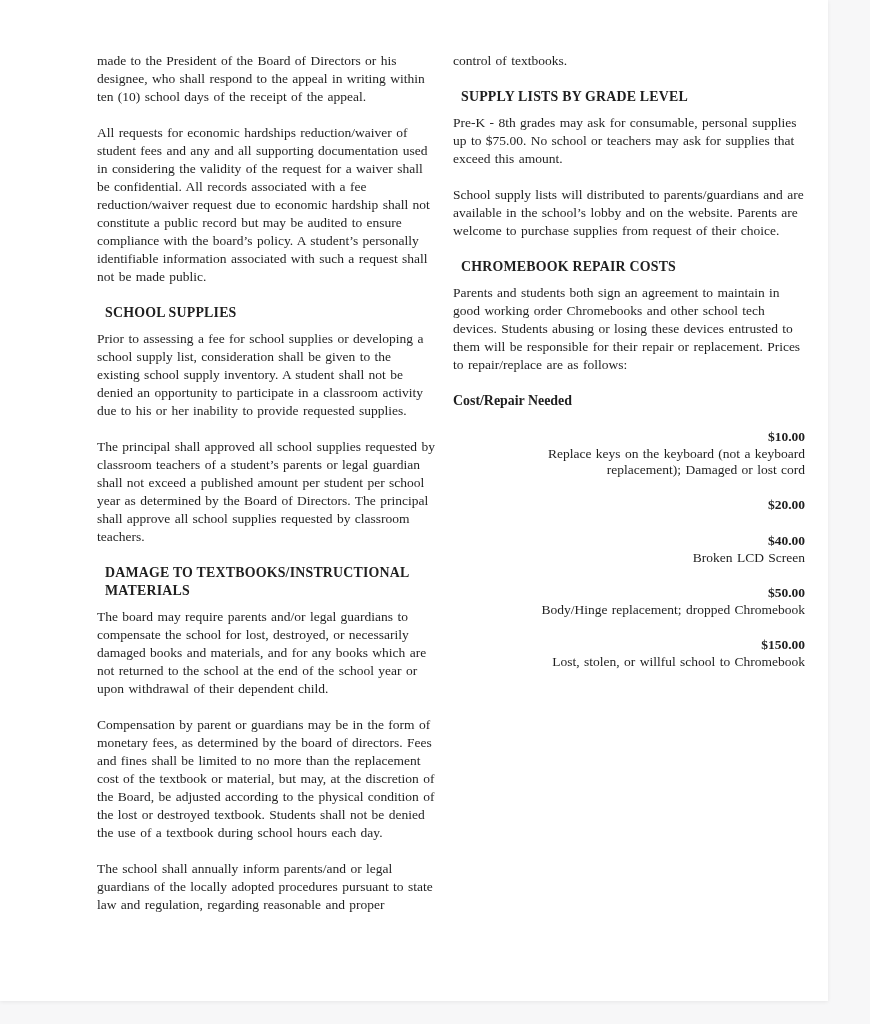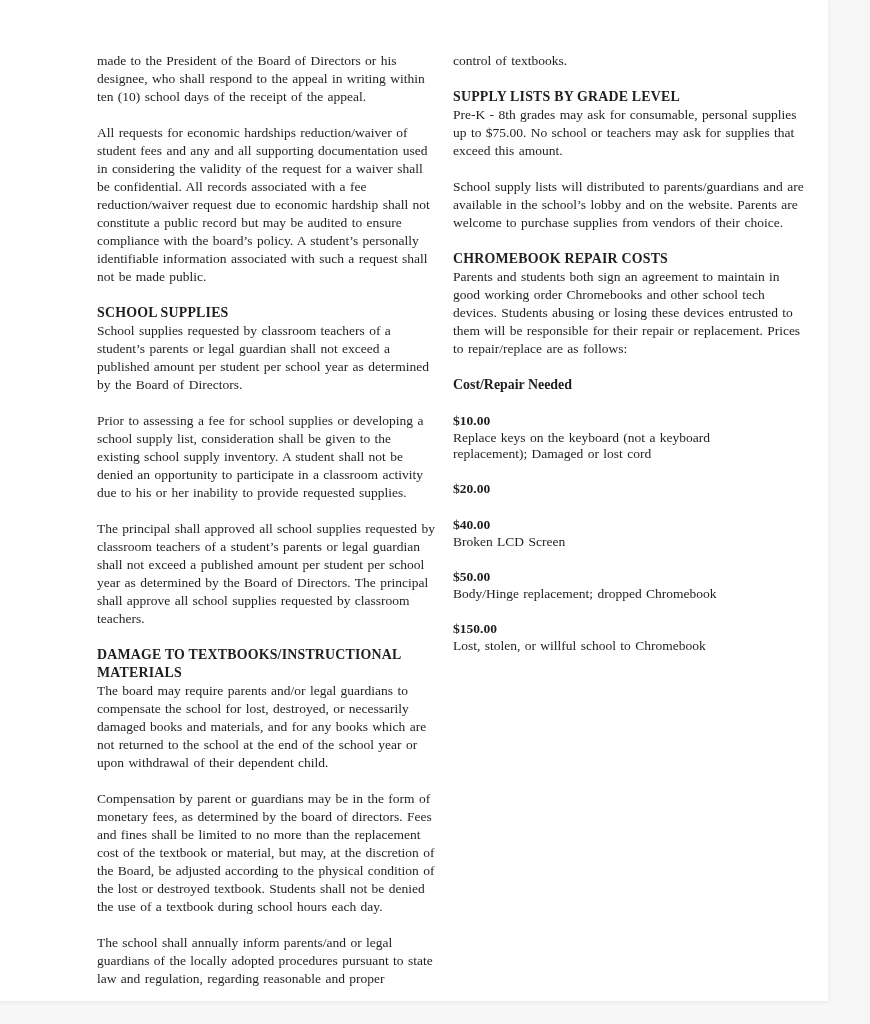--- a/index.html
+++ b/index.html
@@ -30,36 +30,36 @@
   }
   .col-left  { width: 340px; }
   .col-right { width: 352px; }
   .para {
     margin: 0 0 18px 0;
     font-size: 13.5px;
     line-height: 18px;
     word-spacing: 1px;
   }
   .heading {
-    margin: 0;
+    margin: 8px;
     font-size: 13.9px;
     line-height: 18px;
     font-weight: bold;
     letter-spacing: 0.2px;
   }
   .center-title {
     margin: 0 0 18px 0;
     font-size: 13.9px;
     line-height: 18px;
     font-weight: bold;
     text-align: left;
   }
   .repair-item {
     margin: 16px 0 18px 0;
-    text-align: left;
+    text-align: right;
   }
   .repair-cost {
     font-weight: bold;
     font-size: 13.5px;
     line-height: 18px;
   }
   .repair-desc {
     font-size: 13.5px;
     line-height: 16px;
     white-space: pre-line;
@@ -68,34 +68,33 @@
 </style>
 </head>
 <body>
 
 <div class="page">
 
   <div class="col col-left">
     <p class="para">made to the President of the Board of Directors or his designee, who shall respond to the appeal in writing within ten (10) school days of the receipt of the appeal.</p>
     <p class="para">All requests for economic hardships reduction/waiver of student fees and any and all supporting documentation used in considering the validity of the request for a waiver shall be confidential. All records associated with a fee reduction/waiver request due to economic hardship shall not constitute a public record but may be audited to ensure compliance with the board’s policy. A student’s personally identifiable information associated with such a request shall not be made public.</p>
     <h2 class="heading">SCHOOL SUPPLIES</h2>
-    <p class="para">School supplies requested by classroom teachers of a student’s parents or legal guardian shall not exceed a published amount per student per school year as determined by the Board of Directors.</p>
     <p class="para">Prior to assessing a fee for school supplies or developing a school supply list, consideration shall be given to the existing school supply inventory. A student shall not be denied an opportunity to participate in a classroom activity due to his or her inability to provide requested supplies.</p>
     <p class="para">The principal shall approved all school supplies requested by classroom teachers of a student’s parents or legal guardian shall not exceed a published amount per student per school year as determined by the Board of Directors. The principal shall approve all school supplies requested by classroom teachers.</p>
     <h2 class="heading">DAMAGE TO TEXTBOOKS/INSTRUCTIONAL MATERIALS</h2>
     <p class="para">The board may require parents and/or legal guardians to compensate the school for lost, destroyed, or necessarily damaged books and materials, and for any books which are not returned to the school at the end of the school year or upon withdrawal of their dependent child.</p>
     <p class="para">Compensation by parent or guardians may be in the form of monetary fees, as determined by the board of directors. Fees and fines shall be limited to no more than the replacement cost of the textbook or material, but may, at the discretion of the Board, be adjusted according to the physical condition of the lost or destroyed textbook. Students shall not be denied the use of a textbook during school hours each day.</p>
     <p class="para">The school shall annually inform parents/and or legal guardians of the locally adopted procedures pursuant to state law and regulation, regarding reasonable and proper</p>
   </div>
 
   <div class="col col-right">
     <p class="para">control of textbooks.</p>
     <h2 class="heading">SUPPLY LISTS BY GRADE LEVEL</h2>
     <p class="para">Pre-K - 8th grades may ask for consumable, personal supplies up to $75.00. No school or teachers may ask for supplies that exceed this amount.</p>
-    <p class="para">School supply lists will distributed to parents/guardians and are available in the school’s lobby and on the website. Parents are welcome to purchase supplies from vendors of their choice.</p>
+    <p class="para">School supply lists will distributed to parents/guardians and are available in the school’s lobby and on the website. Parents are welcome to purchase supplies from request of their choice.</p>
     <h2 class="heading">CHROMEBOOK REPAIR COSTS</h2>
     <p class="para">Parents and students both sign an agreement to maintain in good working order Chromebooks and other school tech devices. Students abusing or losing these devices entrusted to them will be responsible for their repair or replacement. Prices to repair/replace are as follows:</p>
 
     <h3 class="center-title">Cost/Repair Needed</h3>
 
     <div class="repair-item">
       <div class="repair-cost">$10.00</div>
       <div class="repair-desc">Replace keys on the keyboard (not a keyboard
 replacement); Damaged or lost cord</div>
     </div>

